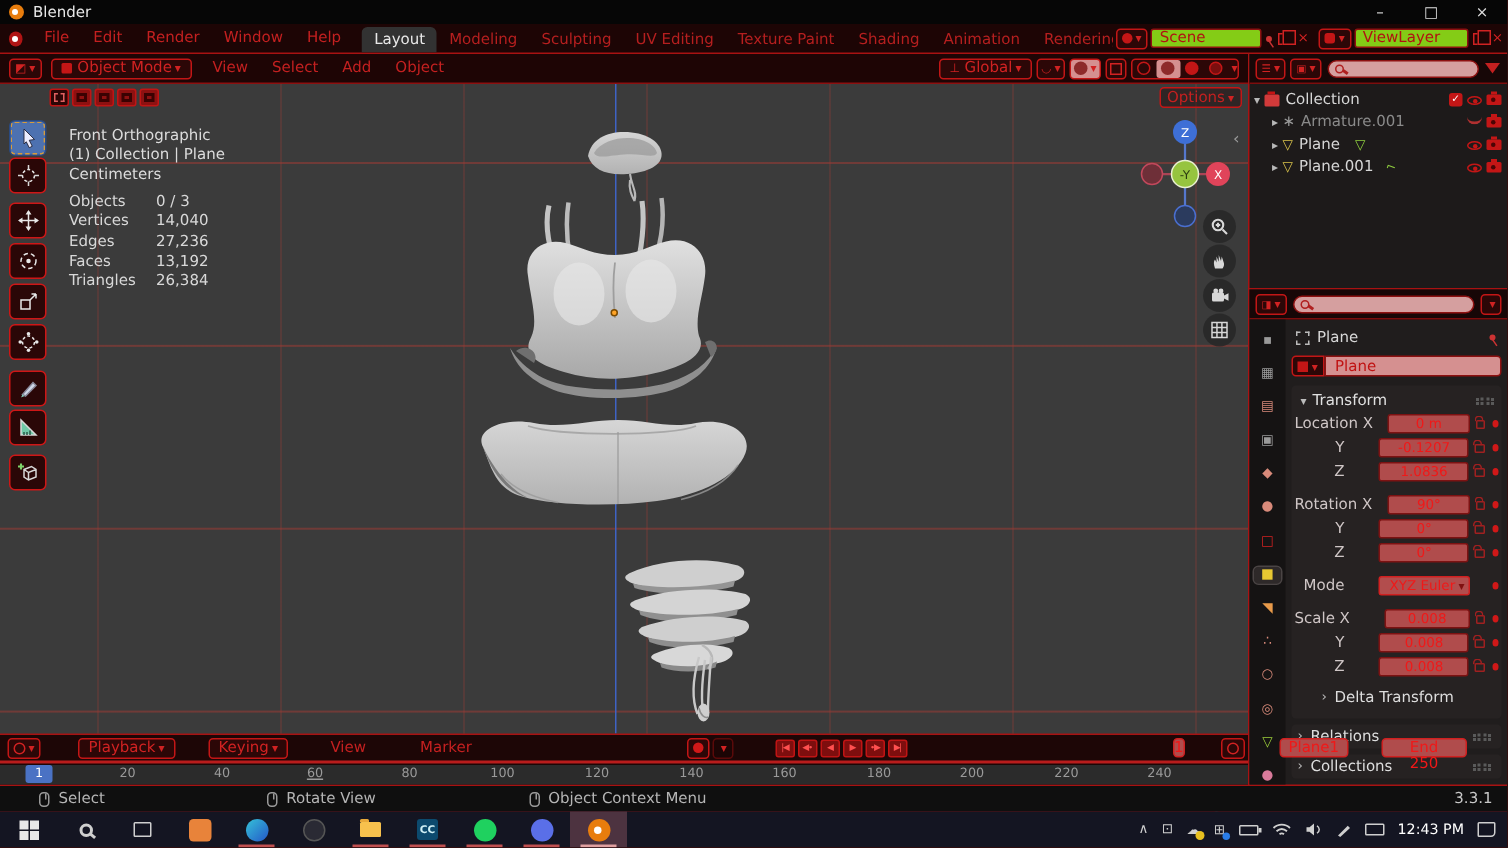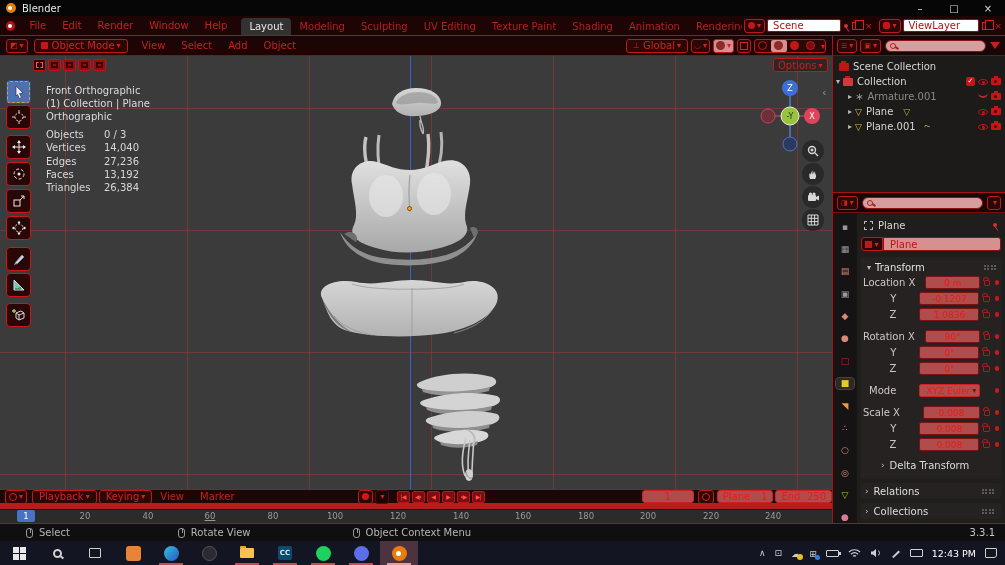--- a/index.html
+++ b/index.html
@@ -13,21 +13,21 @@
             display:flex;align-items:center;color:#e8e8e8;}
   .blogo{width:10px;height:10px;border-radius:50%;background:#e87d0d;position:relative;margin:0 6px 0 6px;}
   .blogo::after{content:"";position:absolute;left:2px;top:3px;width:4px;height:4px;border-radius:50%;background:#fff;}
   .wbtn{width:34px;text-align:center;color:#ddd;font-size:10px;cursor:default;}
   
   .topbar{position:absolute;left:0;top:16px;width:1005px;height:19px;background:#1d0505;display:flex;align-items:center;}
   .menu-item{margin:0 8px;color:#c42020;}
   .ws-wrap{display:flex;align-items:flex-end;height:19px;overflow:hidden;width:215px;margin-left:6px;}
   .ws{padding:3px 8px 3px 8px;color:#b61f1f;white-space:nowrap;}
   .ws.active{background:#323232;color:#e8e8e8;border-radius:4px 4px 0 0;}
-  .pinkfield{background:#ffffff;color:#b01212;border:1px solid #8d1111;border-radius:2px;
+  .pinkfield{background:#84cc16;color:#b01212;border:1px solid #8d1111;border-radius:2px;
              height:13px;display:flex;align-items:center;padding:0 5px;}
   .rbtn{background:#2c0707;border:1px solid #c31616;border-radius:3px;height:14px;display:flex;align-items:center;
         padding:0 3px;color:#d12222;}
   .chev::after{content:"▾";font-size:8px;margin-left:2px;color:#d12222;}
   .xicon{color:#d12222;margin:0 3px;font-size:9px;}
   .copyicon{width:7px;height:8px;border:1px solid #d12222;position:relative;margin:0 3px;}
   .copyicon::after{content:"";position:absolute;left:2px;top:-3px;width:7px;height:8px;border:1px solid #d12222;background:#1d0505;}
   
   .viewport{position:absolute;left:0;top:36px;width:832px;height:453px;background:#3b3b3b;overflow:hidden;
     background-image:
@@ -110,21 +110,21 @@
   .pfield.dd::after{content:"▾";margin-left:auto;margin-right:3px;font-size:8px;color:#801010;}
   .icn-lock{width:7px;height:6px;border:1px solid #a02020;border-radius:1px;position:relative;margin-left:4px;}
   .icn-lock::before{content:"";position:absolute;left:-2px;top:-4px;width:4px;height:3px;border:1px solid #a02020;border-bottom:none;border-radius:3px 3px 0 0;}
   .icn-dot{width:5px;height:5px;background:#d01818;border-radius:50%;margin-left:5px;}
   .gapr{height:6px;}
   .secbar{background:#262222;border-radius:3px;height:16px;display:flex;align-items:center;color:#ddd;margin-top:4px;padding:0 4px;}
   .secbar .arr{color:#bbb;margin-right:5px;font-size:9px;}
   .subsec{display:flex;align-items:center;color:#ddd;height:16px;padding-left:18px;}
   
   .timeline{position:absolute;left:0;top:490px;width:832px;height:33px;background:#1d0606;}
-  .tl-head{height:19px;display:flex;align-items:center;border-bottom:6px solid #b91c1c;}
+  .tl-head{height:19px;display:flex;align-items:center;border-bottom:2px solid #b91c1c;gap:20px;}
   .tl-menu{color:#c42020;margin:0 8px;}
   .transport{display:flex;gap:2px;margin-left:8px;}
   .tbtn{width:13px;height:12px;background:#7e0e0e;border:1px solid #c01414;border-radius:2px;color:#ff5050;
         font-size:6px;display:flex;align-items:center;justify-content:center;letter-spacing:-1px;}
   .framefield{background:#b04c4c;border:1px solid #d02020;border-radius:3px;height:13px;color:#f01818;
               display:flex;align-items:center;justify-content:center;}
   .ruler{position:absolute;left:0;top:20px;width:832px;height:13px;background:#2b2b2b;}
   .tick{position:absolute;top:1px;color:#9a9a9a;font-size:8.5px;transform:translateX(-50%);}
   .playhead{position:absolute;left:17px;top:0;width:18px;height:12px;background:#4a72c4;border-radius:2px;
             color:#fff;font-size:8.5px;display:flex;align-items:center;justify-content:center;}
@@ -327,21 +327,21 @@
     <div class="ttool" style="top:267px;">
       <svg width="14" height="14">
           <path d="M4 5 L9 3 L12 5 L12 10 L7 12 L4 10 Z M4 5 L7 7 L12 5 M7 7 L7 12" fill="none" stroke="#d8d8d8"></path>
           <path d="M2 1 L2 5 M0 3 L4 3" stroke="#7fd46a" stroke-width="1.4"></path>
         </svg>
     </div>
 
     <div class="overlaytext">
       <div>Front Orthographic</div>
       <div>(1) Collection | Plane</div>
-      <div>Orthographic</div>
+      <div>Centimeters</div>
     </div>
     <div class="stats">
       <div class="srow">
           <span class="sl">Objects</span>
           <span>0 / 3</span>
         </div>
       <div class="srow">
           <span class="sl">Vertices</span>
           <span>14,040</span>
         </div>
@@ -454,25 +454,20 @@
         </span>
       <span class="rbtn chev" style="margin-left:3px;">
           <span style="font-size:7px;color:#d12222;">▣</span>
         </span>
       <span class="searchbox">
           <span class="icn-search"></span>
         </span>
       <span class="funnel"></span>
     </div>
     <div style="padding-top:3px;">
-      <div class="orow">
-        <span style="width:6px;"></span>
-          <span class="colbox"></span>
-        <span>Scene Collection</span>
-      </div>
       <div class="orow">
         <span class="exp">▾</span>
         <span class="colbox" style="background:#d13a3a;"></span>
         <span>Collection</span>
         <span class="oic icn-check" style="margin-left:auto;">✓</span>
         <span class="oic icn-eye"></span>
         <span class="oic icn-cam" style="margin-right:4px;"></span>
       </div>
       <div class="orow" style="color:#8a8a8a;">
         <span style="width:12px;"></span>
@@ -663,21 +658,21 @@
       </span>
 
       <span class="framefield" style="width:56px;margin-left:157px;">1</span>
       <span class="rbtn" style="margin-left:4px;">
           <span style="width:8px;height:8px;border-radius:50%;border:1.5px solid #d12222;display:inline-block;"></span>
         </span>
       <span class="framefield" style="width:60px;margin-left:3px;justify-content:space-between;padding:0 5px;">
         <span>Plane</span>
           <span>1</span>
       </span>
-      <span class="framefield" style="width:60px;margin-left:2px;justify-content:space-between;padding:0 5px;">
+      <span class="framefield" style="width:60px;margin-left:2px;justify-content:space-between;padding:0 18px;flex-direction:column;">
         <span>End</span>
           <span>250</span>
       </span>
     </div>
     <div class="ruler">
       <span class="playhead">1</span>
       <span class="tick" style="left:85px;">20</span>
       <span class="tick" style="left:148px;">40</span>
       <span class="tick" style="left:210px;text-decoration:underline;">60</span>
       <span class="tick" style="left:273px;">80</span>

